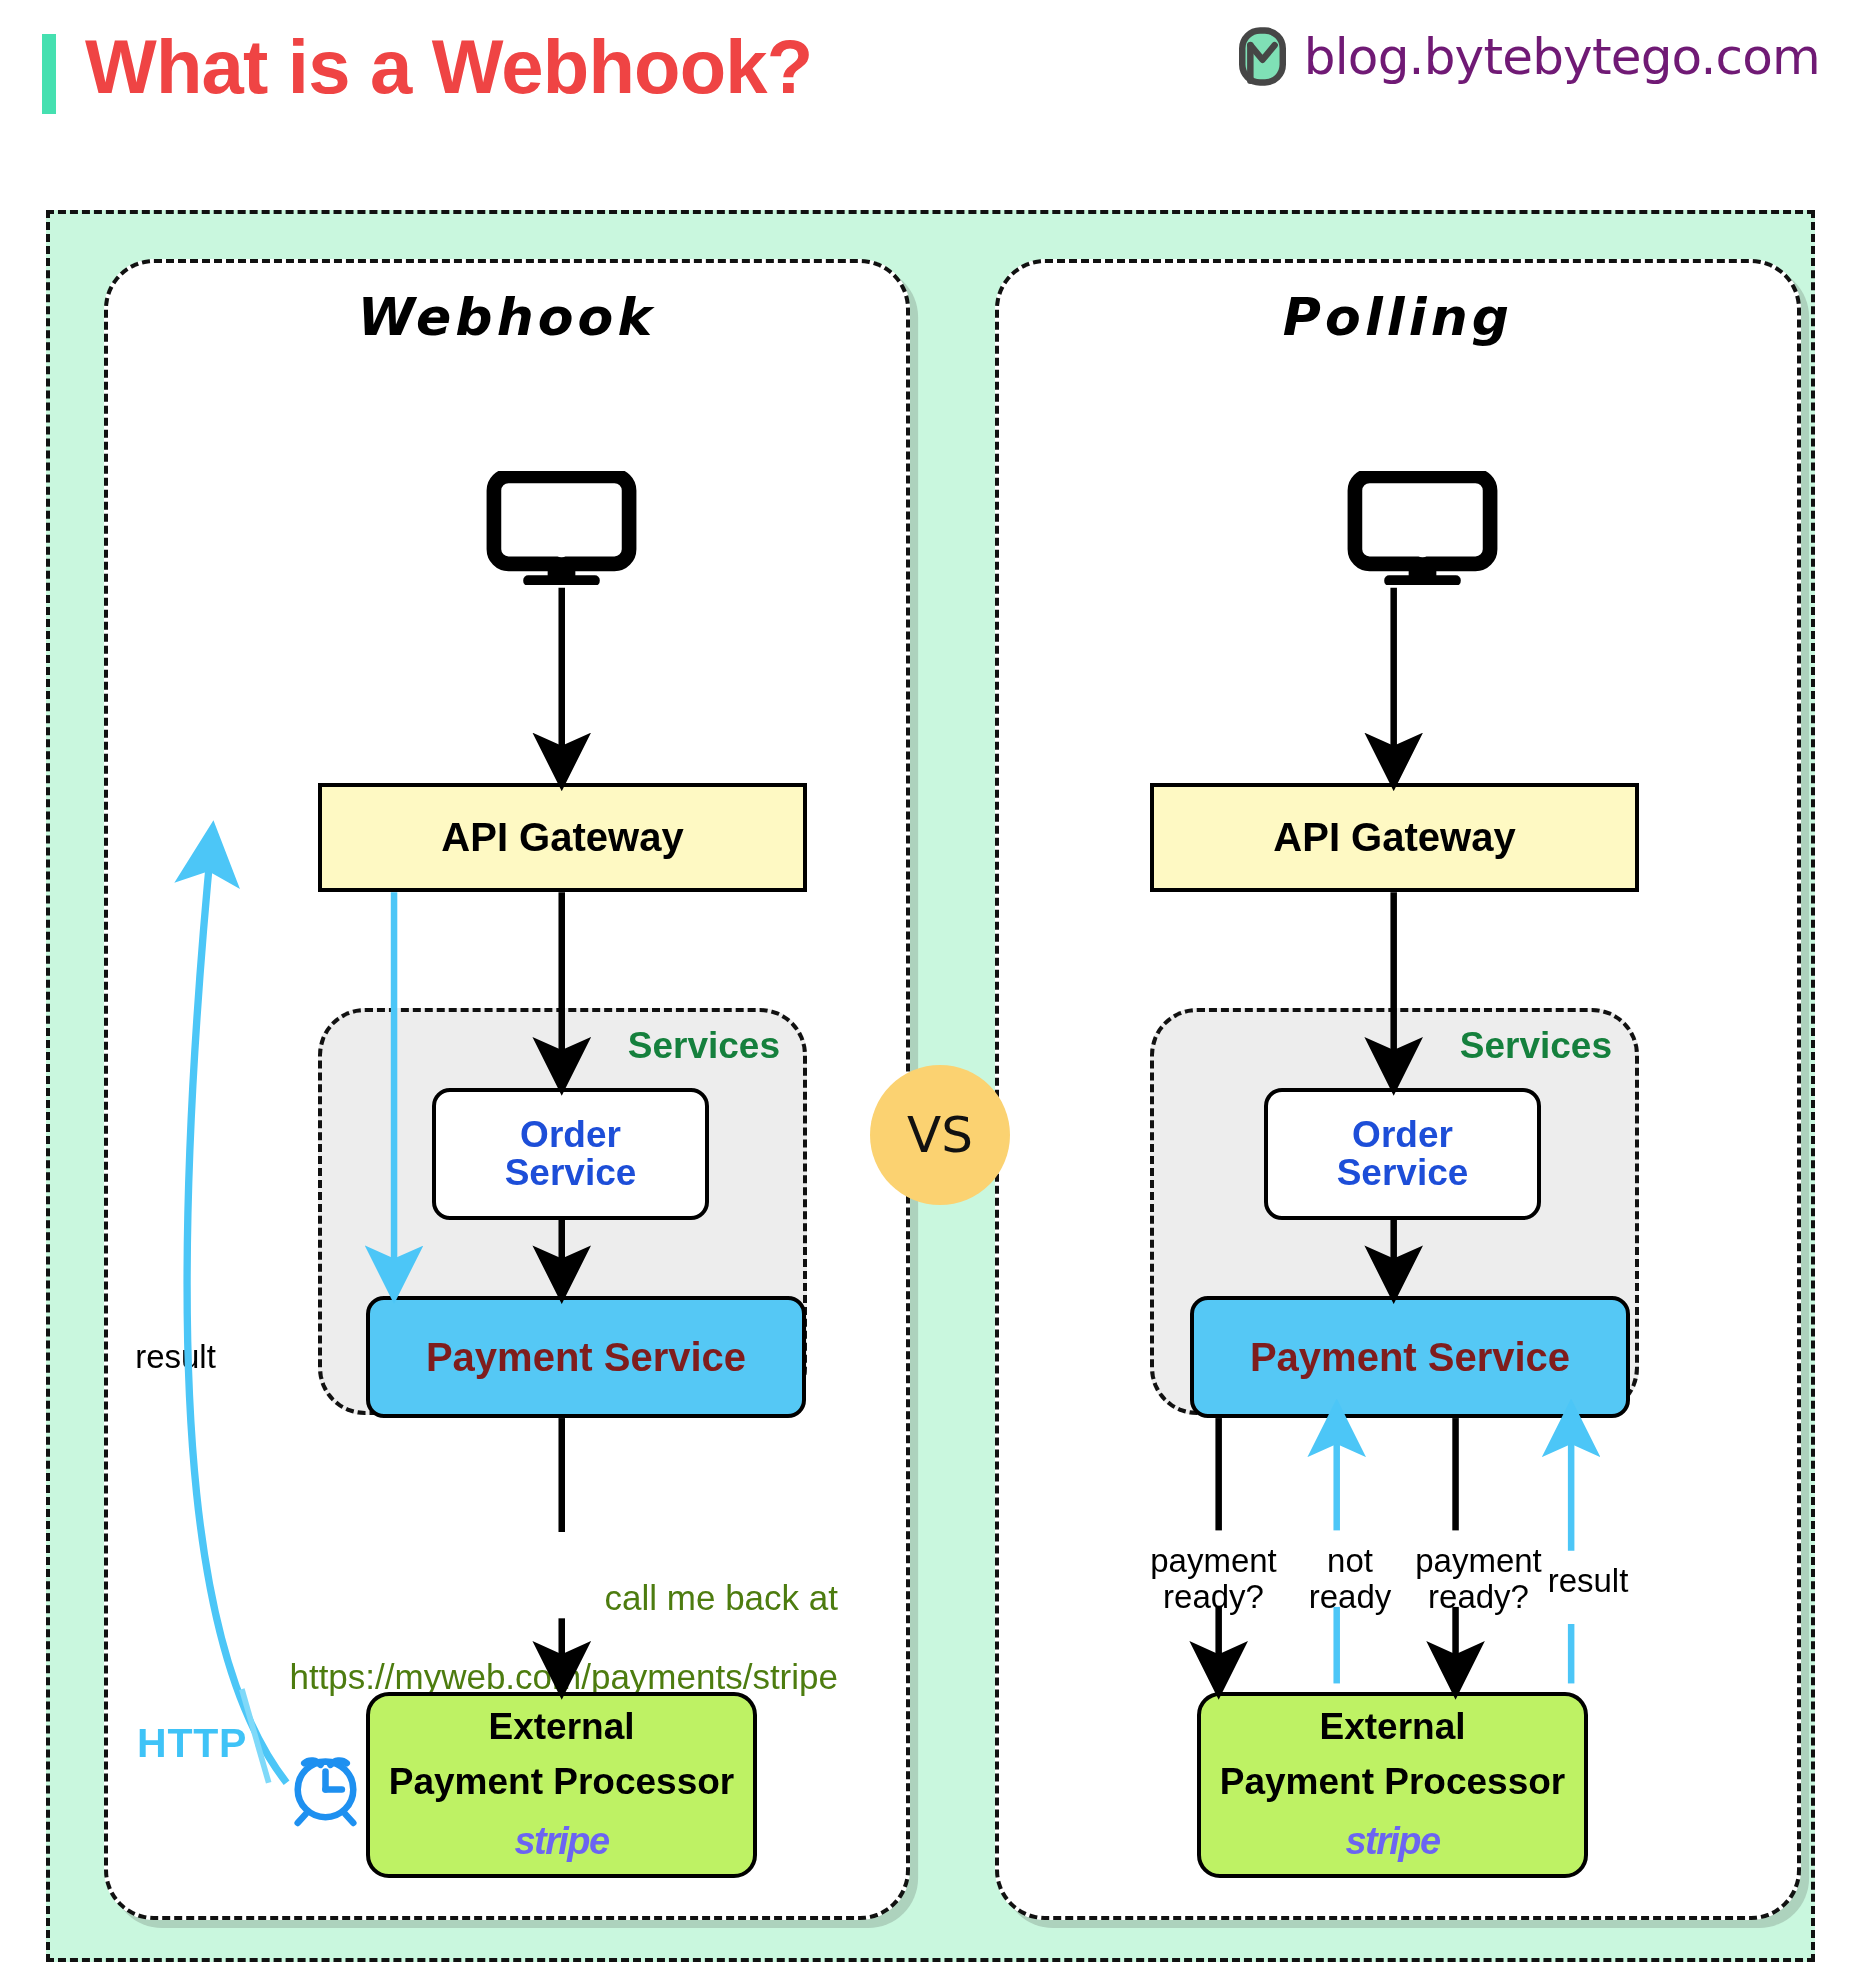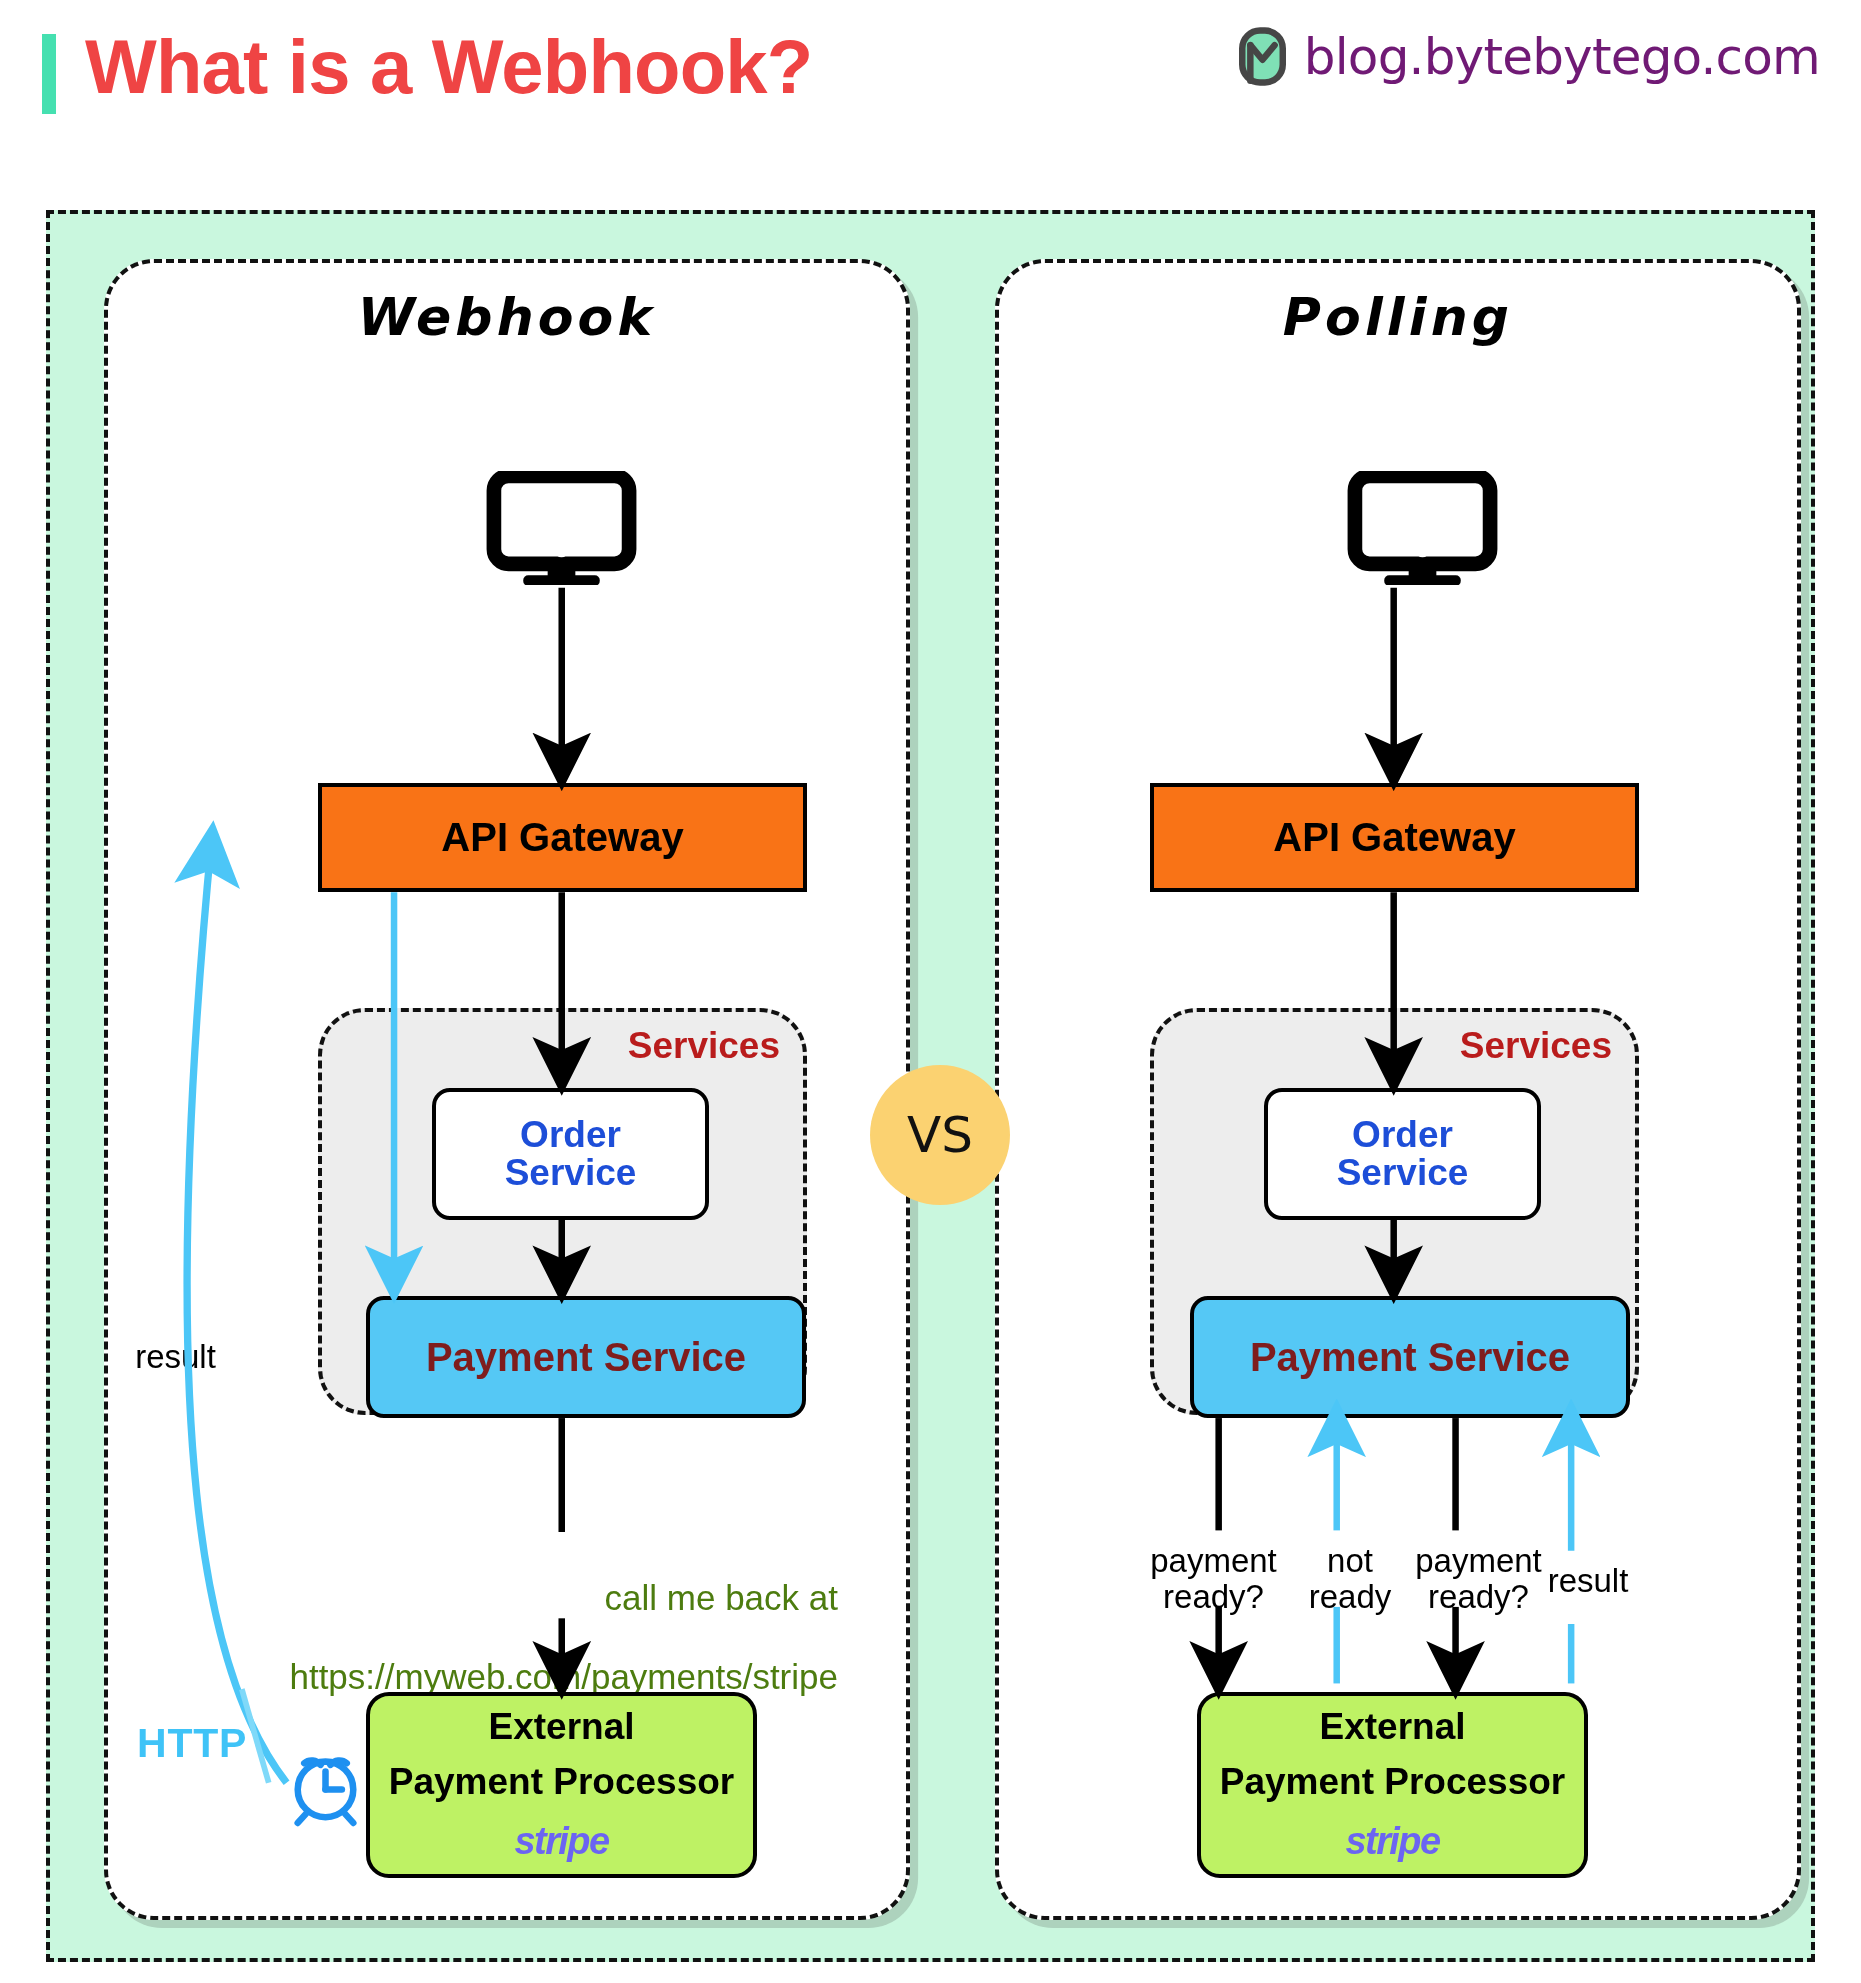--- a/index.html
+++ b/index.html
@@ -103,21 +103,21 @@
     color: #000;
   }
 
   
   .monitor-icon { position: absolute; }
 
   .gw-box {
     position: absolute;
     width: 489px;
     height: 109px;
-    background: #f97316;
+    background: #fef9c3;
     border: 4.9px solid #000;
     box-sizing: border-box;
     display: flex;
     align-items: center;
     justify-content: center;
     font-size: 40px;
     font-weight: bold;
     color: #000;
   }
 
@@ -129,21 +129,21 @@
     border: 4.9px dashed #111;
     border-radius: 47px;
     box-sizing: border-box;
   }
   .services-label {
     position: absolute;
     right: 23px;
     top: 13px;
     font-size: 37px;
     font-weight: bold;
-    color: #b91c1c;
+    color: #15803d;
   }
 
   .order-box {
     position: absolute;
     width: 277px;
     height: 132px;
     background: #fff;
     border: 4.9px solid #000;
     border-radius: 18px;
     box-sizing: border-box;

